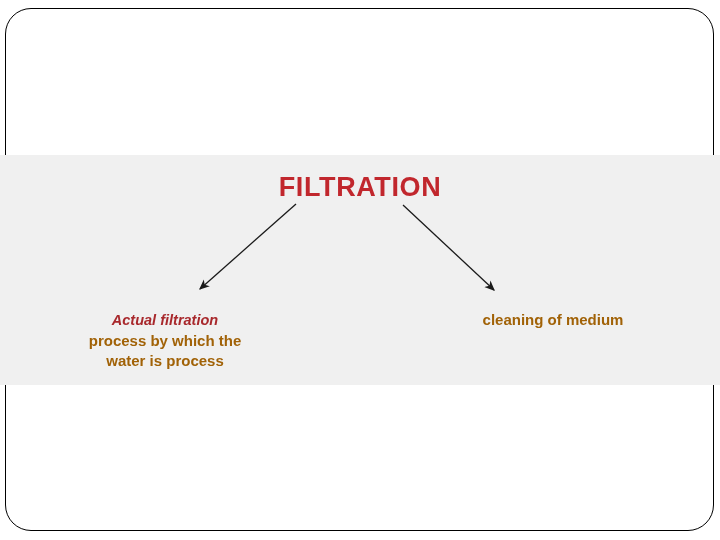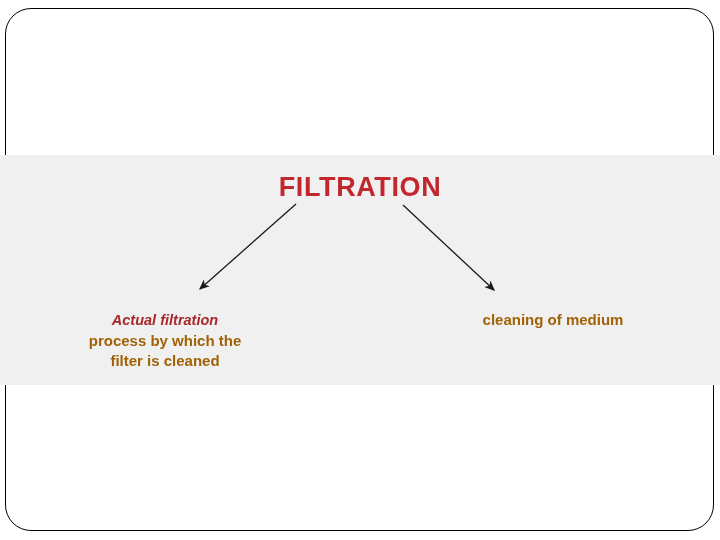--- a/index.html
+++ b/index.html
@@ -114,21 +114,21 @@
           <path d="M0,1 L8,4.5 L0,8 L2.2,4.5 Z" fill="#1a1a1a"></path>
         </marker>
       </defs>
       <line x1="296" y1="49" x2="200" y2="134" stroke="#1a1a1a" stroke-width="1.3" marker-end="url(#ah)"></line>
       <line x1="403" y1="50" x2="494" y2="135" stroke="#1a1a1a" stroke-width="1.3" marker-end="url(#ah)"></line>
     </svg>
 
     <div class="branch" id="branch-left">
       <div class="branch-heading">Actual filtration</div>
       <div class="branch-desc">process by which the</div>
-      <div class="branch-desc">filter is cleaned</div>
+      <div class="branch-desc">water is process</div>
     </div>
 
     <div class="branch" id="branch-right">
       <div class="branch-desc">cleaning of medium</div>
     </div>
 
   </div>
 </div>
 
 </body></html>

